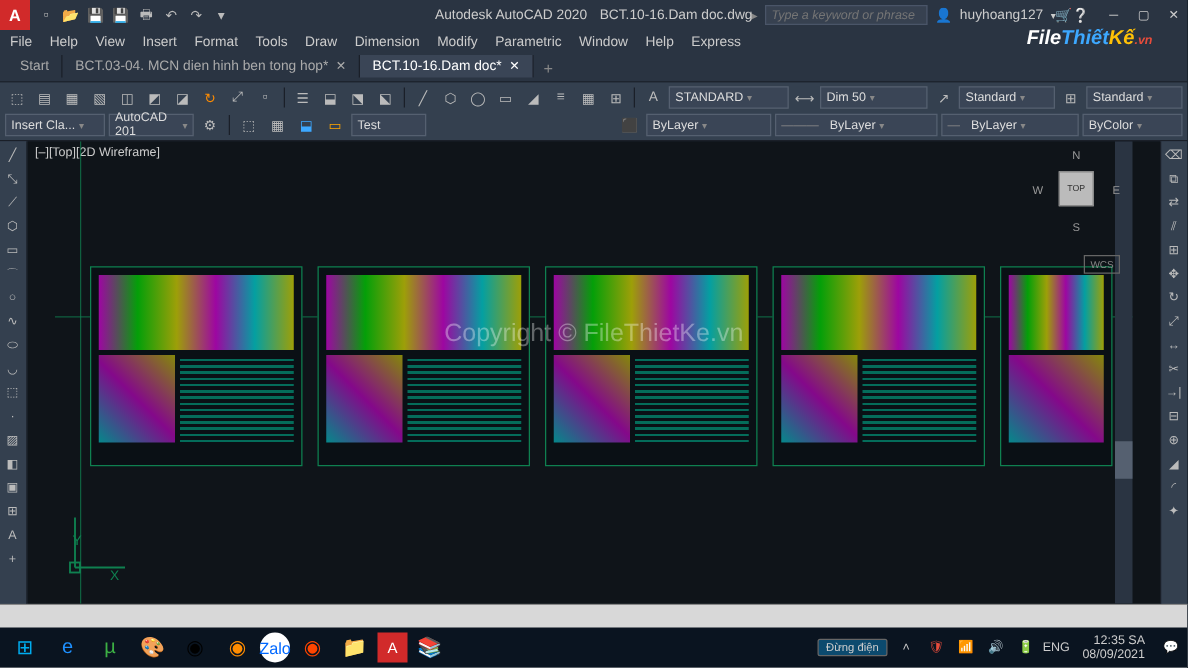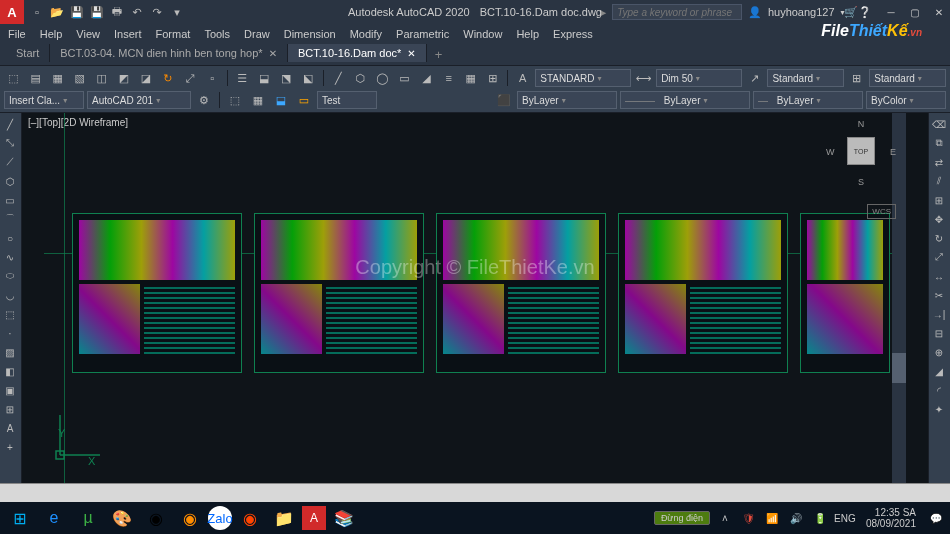--- a/index.html
+++ b/index.html
@@ -95,21 +95,21 @@
 
 .copyright-wm { position: absolute; top: 50%; left: 50%; transform: translate(-50%, -50%); color: rgba(255,255,255,0.35); font-size: 20px; font-weight: 500; z-index: 50; pointer-events: none; }
 
 
 .taskbar { height: 32px; background: #0a1420; display: flex; align-items: center; padding: 0 4px; gap: 2px; position: absolute; bottom: 0; left: 0; right: 0; }
 .task-btn { width: 32px; height: 28px; display: flex; align-items: center; justify-content: center; font-size: 16px; }
 .start-btn { color: #00adef; }
 .tray { margin-left: auto; display: flex; align-items: center; gap: 6px; color: #ccc; font-size: 10px; }
 .tray-item { display: flex; align-items: center; justify-content: center; width: 18px; }
 .tray-clock { text-align: right; line-height: 11px; padding: 0 6px; }
-.battery-pill { background: #4d7c0f; border: 1px solid #666; padding: 1px 6px; border-radius: 2px; font-size: 9px; }
+.battery-pill { background: #0c4a6e; border: 1px solid #666; padding: 1px 6px; border-radius: 2px; font-size: 9px; }
 </style>
 </head>
 <body>
 
 <div class="titlebar">
   <div class="app-logo">A</div>
   <div class="qat">
     <div class="qat-btn">▫</div>
     <div class="qat-btn">📂</div>
     <div class="qat-btn">💾</div>
@@ -220,21 +220,21 @@
     <div class="combo" style="width:80px">
       <span>Standard</span>
         <span class="combo-arrow">▾</span>
     </div>
   </div>
   <div class="ribbon-row">
     <div class="combo" style="width:80px">
       <span>Insert Cla...</span>
         <span class="combo-arrow">▾</span>
     </div>
-    <div class="combo" style="width:104px">
+    <div class="combo" style="width:68px">
       <span>AutoCAD 201</span>
         <span class="combo-arrow">▾</span>
     </div>
     <div class="tb-btn">⚙</div>
     <div class="tb-sep"></div>
     <div class="tb-btn">⬚</div>
     <div class="tb-btn">▦</div>
     <div class="tb-btn" style="color:#3da8ff">⬓</div>
     <div class="tb-btn" style="color:#ffa500">▭</div>
     <div class="combo" style="width:60px">

